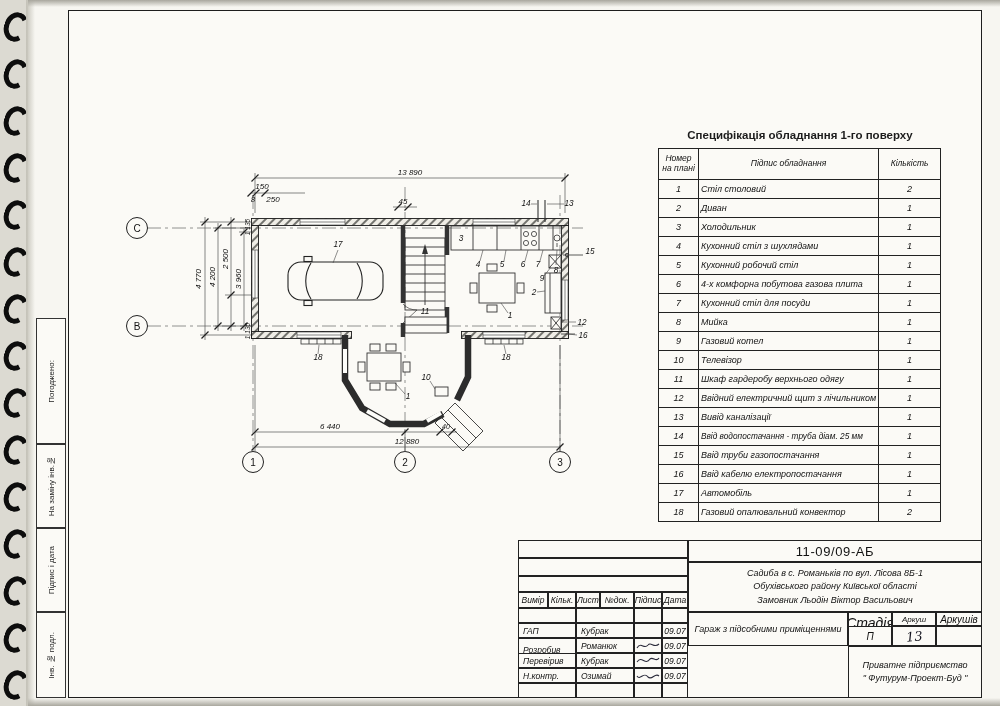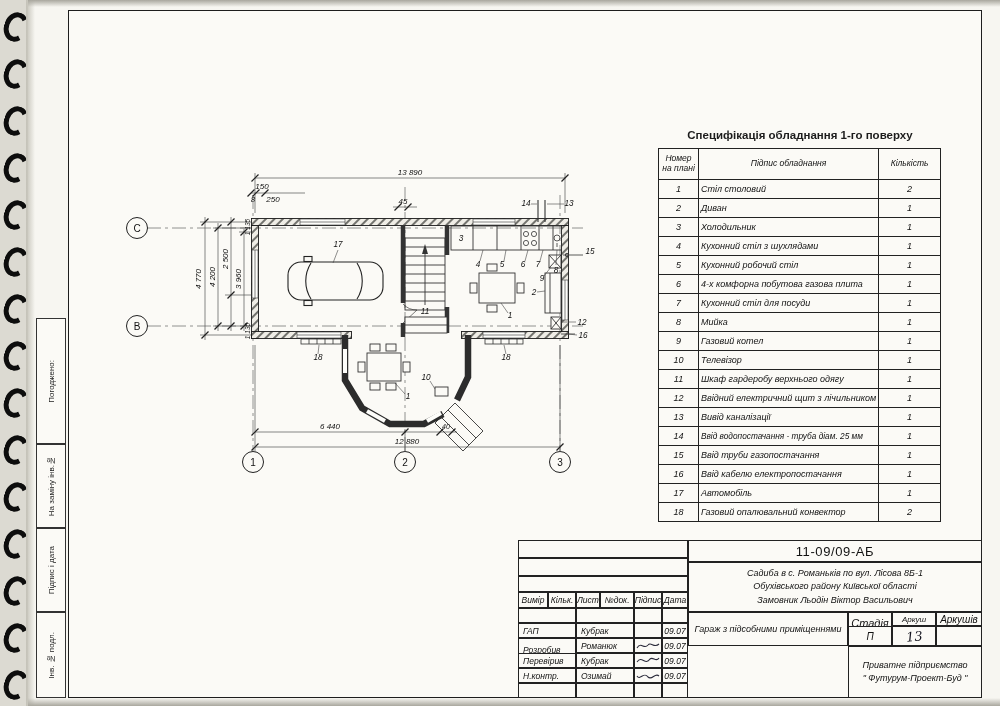--- a/index.html
+++ b/index.html
@@ -533,21 +533,21 @@
   <div class="tb" style="left:634px;top:683px;width:28px;height:15px"></div>
   <div class="tb" style="left:662px;top:683px;width:26px;height:15px"></div>
 
   <div class="tb docnum" style="left:688px;top:540px;width:294px;height:22px">11-09/09-АБ</div>
   <div class="tb col" style="left:688px;top:562px;width:294px;height:50px;font-size:9px">
     <div class="ln">Садиба в с. Романьків по вул. Лісова 8Б-1</div>
     <div class="ln">Обухівського району Київської області</div>
     <div class="ln">Замовник Льодін Віктор Васильович</div>
   </div>
   <div class="tb" style="left:688px;top:612px;width:160px;height:34px;font-size:9px">Гараж з підсобними приміщеннями</div>
-  <div class="tb" style="left:848px;top:612px;width:44px;height:22px;font-size:11px">Стадія</div>
+  <div class="tb" style="left:848px;top:612px;width:44px;height:22px;font-size:14px">Стадія</div>
   <div class="tb" style="left:892px;top:612px;width:44px;height:14px;font-size:8px">Аркуш</div>
   <div class="tb" style="left:936px;top:612px;width:46px;height:14px;font-size:10px">Аркушів</div>
   <div class="tb" style="left:848px;top:626px;width:44px;height:20px;font-size:10px">П</div>
   <div class="tb" style="left:892px;top:626px;width:44px;height:20px">
     <span class="hand">13</span>
     </div>
   <div class="tb" style="left:936px;top:626px;width:46px;height:20px"></div>
   <div class="tb col" style="left:848px;top:646px;width:134px;height:52px;font-size:9px">
     <div class="ln">Приватне підприємство</div>
     <div class="ln">" Футурум-Проект-Буд "</div>

